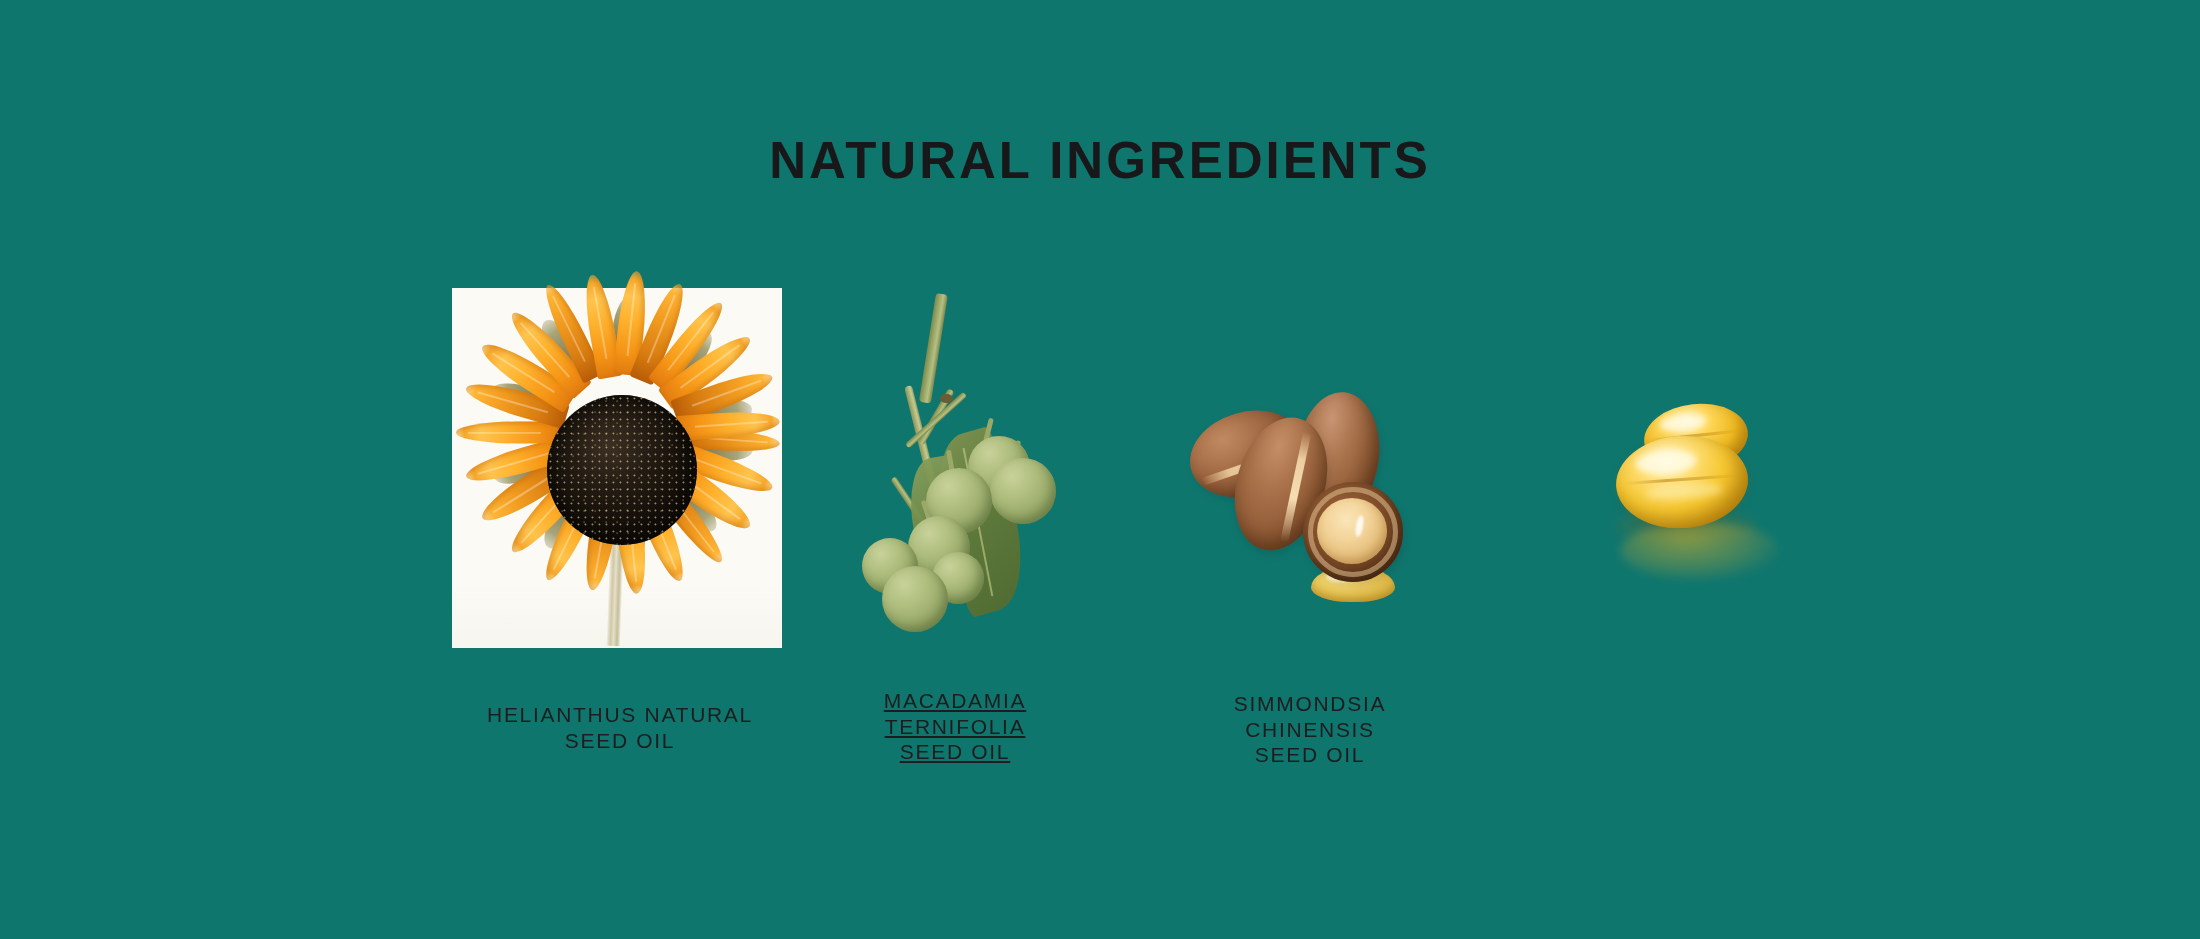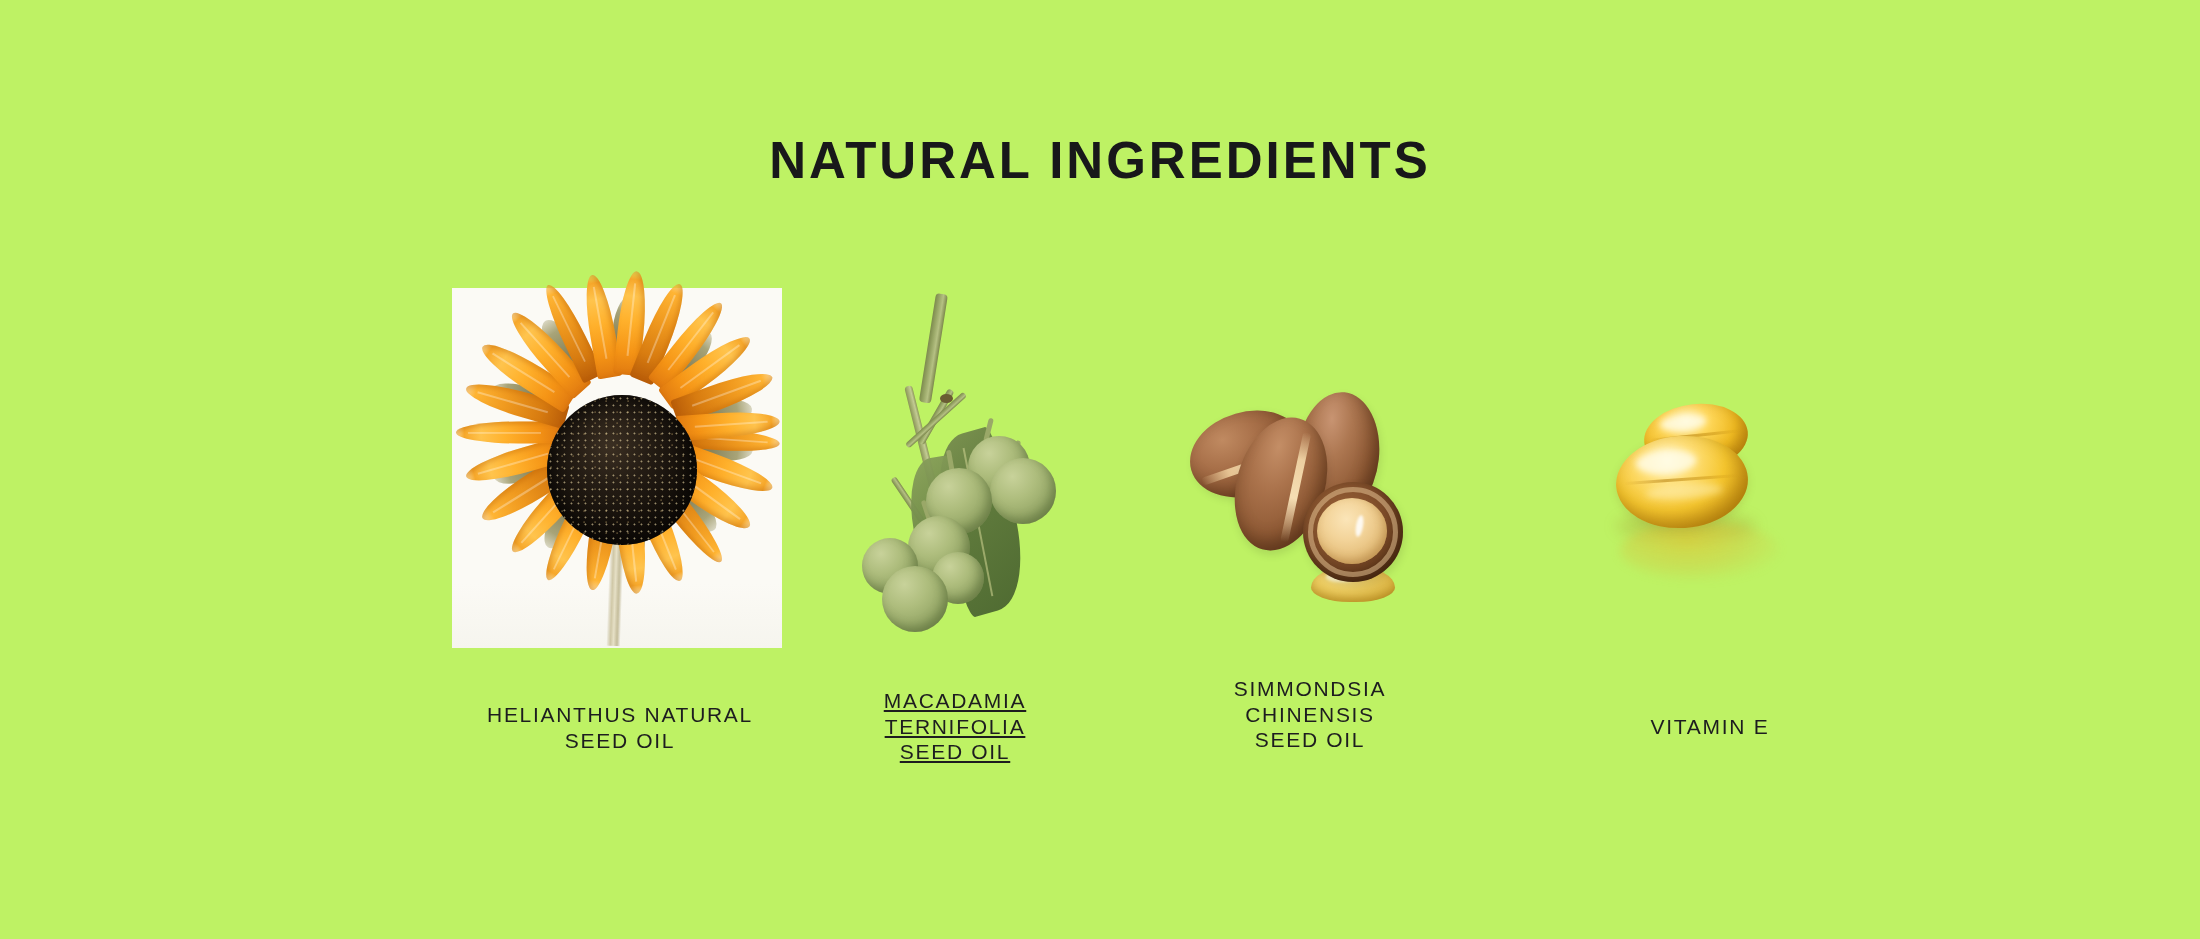--- a/index.html
+++ b/index.html
@@ -78,21 +78,21 @@
   
   #col-0 { left: 110px;  width: 300px; }
   #col-1 { left: 440px;  width: 360px; }
   #col-2 { left: 800px;  width: 310px; }
   #col-3 { left: 1110px; width: 400px; }
   #col-4 { left: 1520px; width: 380px; }
 
   #cap-0 { top: 714px; }
   #cap-1 { top: 702px; }
   #cap-2 { top: 688px; text-decoration: underline; }
-  #cap-3 { top: 676px; }
+  #cap-3 { top: 691px; }
   #cap-4 { top: 714px; }
 
   
   .bowl-wrap {
     position: absolute;
     left: 50%;
     top: 357px;
     width: 262px;
     height: 262px;
     margin-left: -131px;
@@ -544,21 +544,21 @@
     left: 6px; top: 112px;
     width: 140px; height: 28px;
     border-radius: 50%;
     background: rgba(150,110,20,0.20);
     filter: blur(7px);
   }
 </style>
 </head>
 <body>
 
-<div id="page" style="background: #bef264; color: rgb(29, 29, 31);">
+<div id="page" style="background: #0f766e; color: rgb(29, 29, 31);">
 
   <div id="title">NATURAL INGREDIENTS</div>
 
   <div id="row">
 
 
     <div class="col" id="col-1">
       <div class="art">
         <div class="sun-panel"></div>
         <div class="sun-wrap">
@@ -673,17 +673,16 @@
             <div class="gloss"></div>
             <div class="seam"></div>
           </div>
           <div class="capsule front">
             <div class="gloss"></div>
             <div class="gloss2"></div>
             <div class="seam"></div>
           </div>
         </div>
       </div>
-      <div class="caption" id="cap-4">VITAMIN E</div>
     </div>
 
   </div>
 </div>
 
 </body></html>

